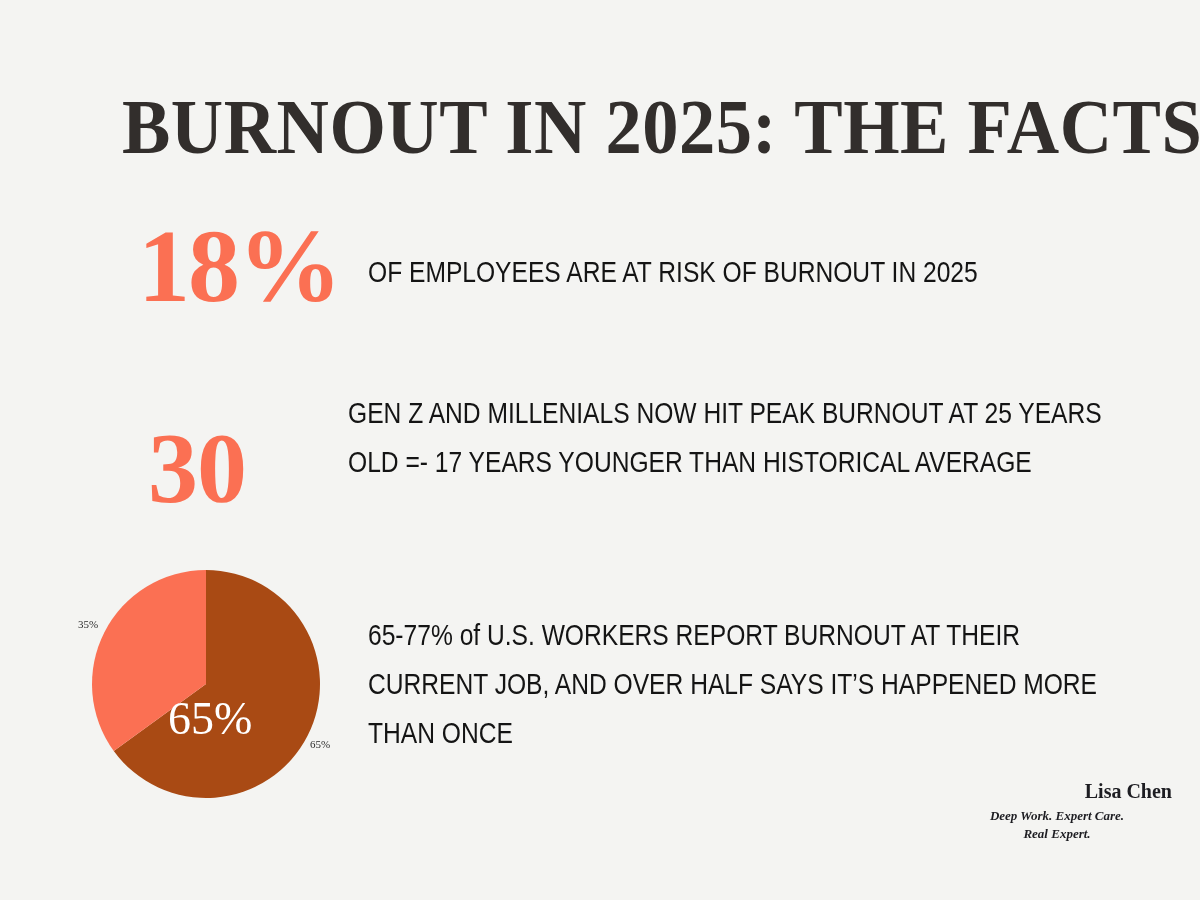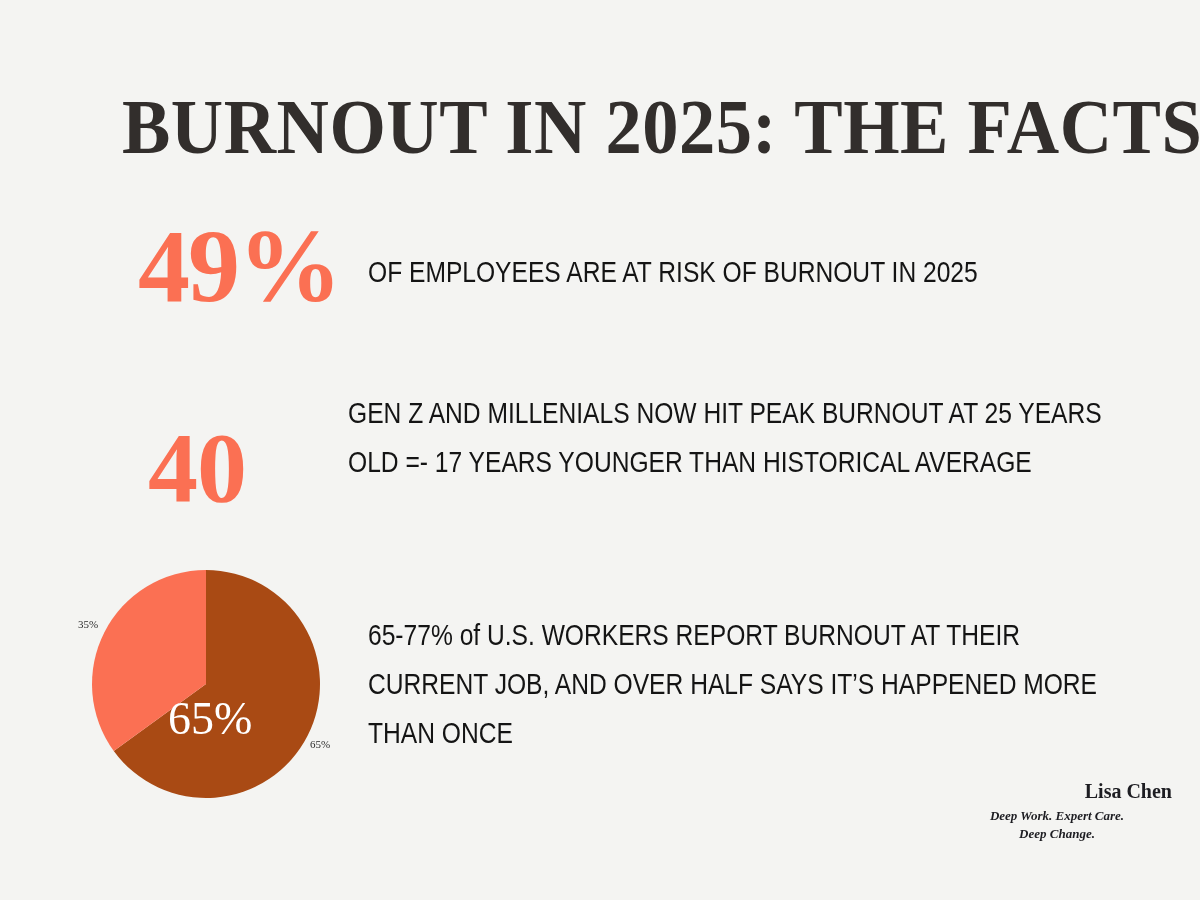--- a/index.html
+++ b/index.html
@@ -152,26 +152,26 @@
     text-align: center;
   }
 </style>
 </head>
 <body>
 
 <div class="canvas">
 
   <div class="title">BURNOUT IN 2025: THE FACTS</div>
 
-  <div class="big-number" id="row1-number">49%</div>
+  <div class="big-number" id="row1-number">18%</div>
   <div class="stat-text" id="row1-text">
     <div>OF EMPLOYEES ARE AT RISK OF BURNOUT IN 2025</div>
   </div>
 
-  <div class="big-number" id="row2-number">40</div>
+  <div class="big-number" id="row2-number">30</div>
   <div class="stat-text" id="row2-text">
     <div>GEN Z AND MILLENIALS NOW HIT PEAK BURNOUT AT 25 YEARS</div>
     <div>OLD =- 17 YEARS YOUNGER THAN HISTORICAL AVERAGE</div>
   </div>
 
   <div class="pie-wrap">
     <svg class="pie-svg" viewBox="0 0 228 228">
 
       <path id="slice-65" d="M 114 114 L 114.00 0.00 A 114 114 0 1 1 21.77 181.01 Z" fill="#a94a14"></path>
 
@@ -187,16 +187,16 @@
 
   <div class="stat-text" id="row3-text">
     <div>65-77% of U.S. WORKERS REPORT BURNOUT AT THEIR</div>
     <div>CURRENT JOB, AND OVER HALF SAYS IT’S HAPPENED MORE</div>
     <div>THAN ONCE</div>
   </div>
 
   <div class="logo">
     <span class="logo-line1">Lisa Chen</span>
     <span class="logo-tag">Deep Work. Expert Care.</span>
-    <span class="logo-tag">Deep Change.</span>
+    <span class="logo-tag">Real Expert.</span>
   </div>
 
 </div>
 
 </body></html>

